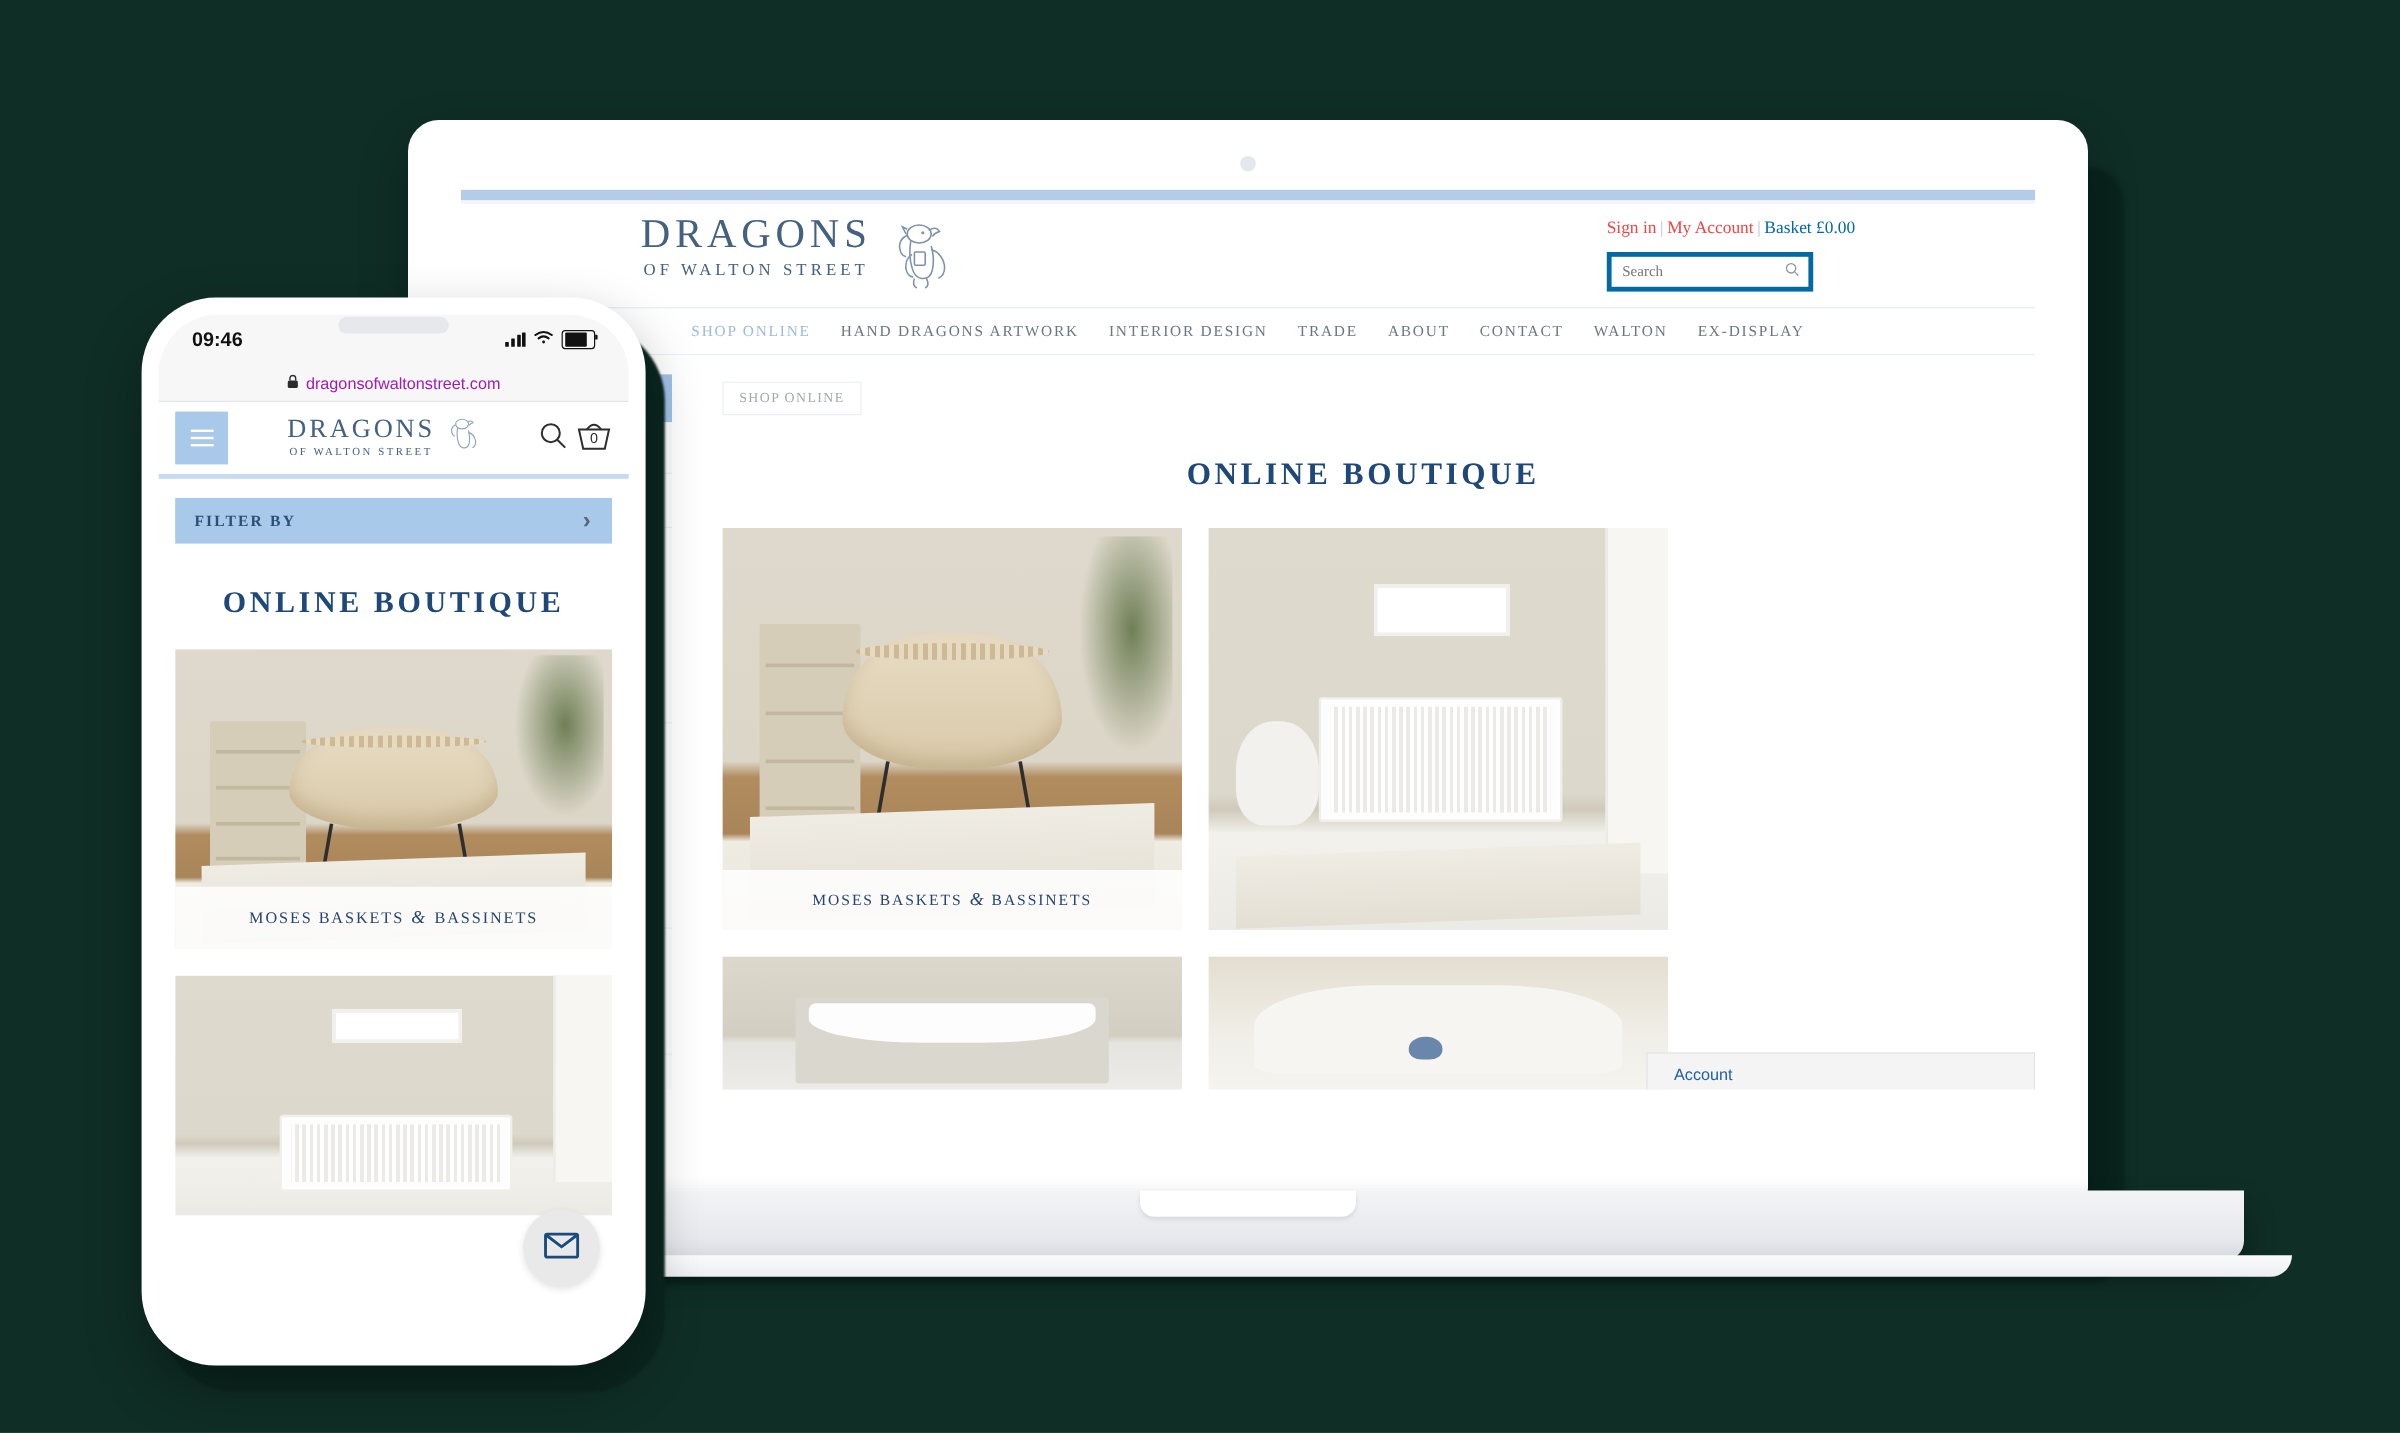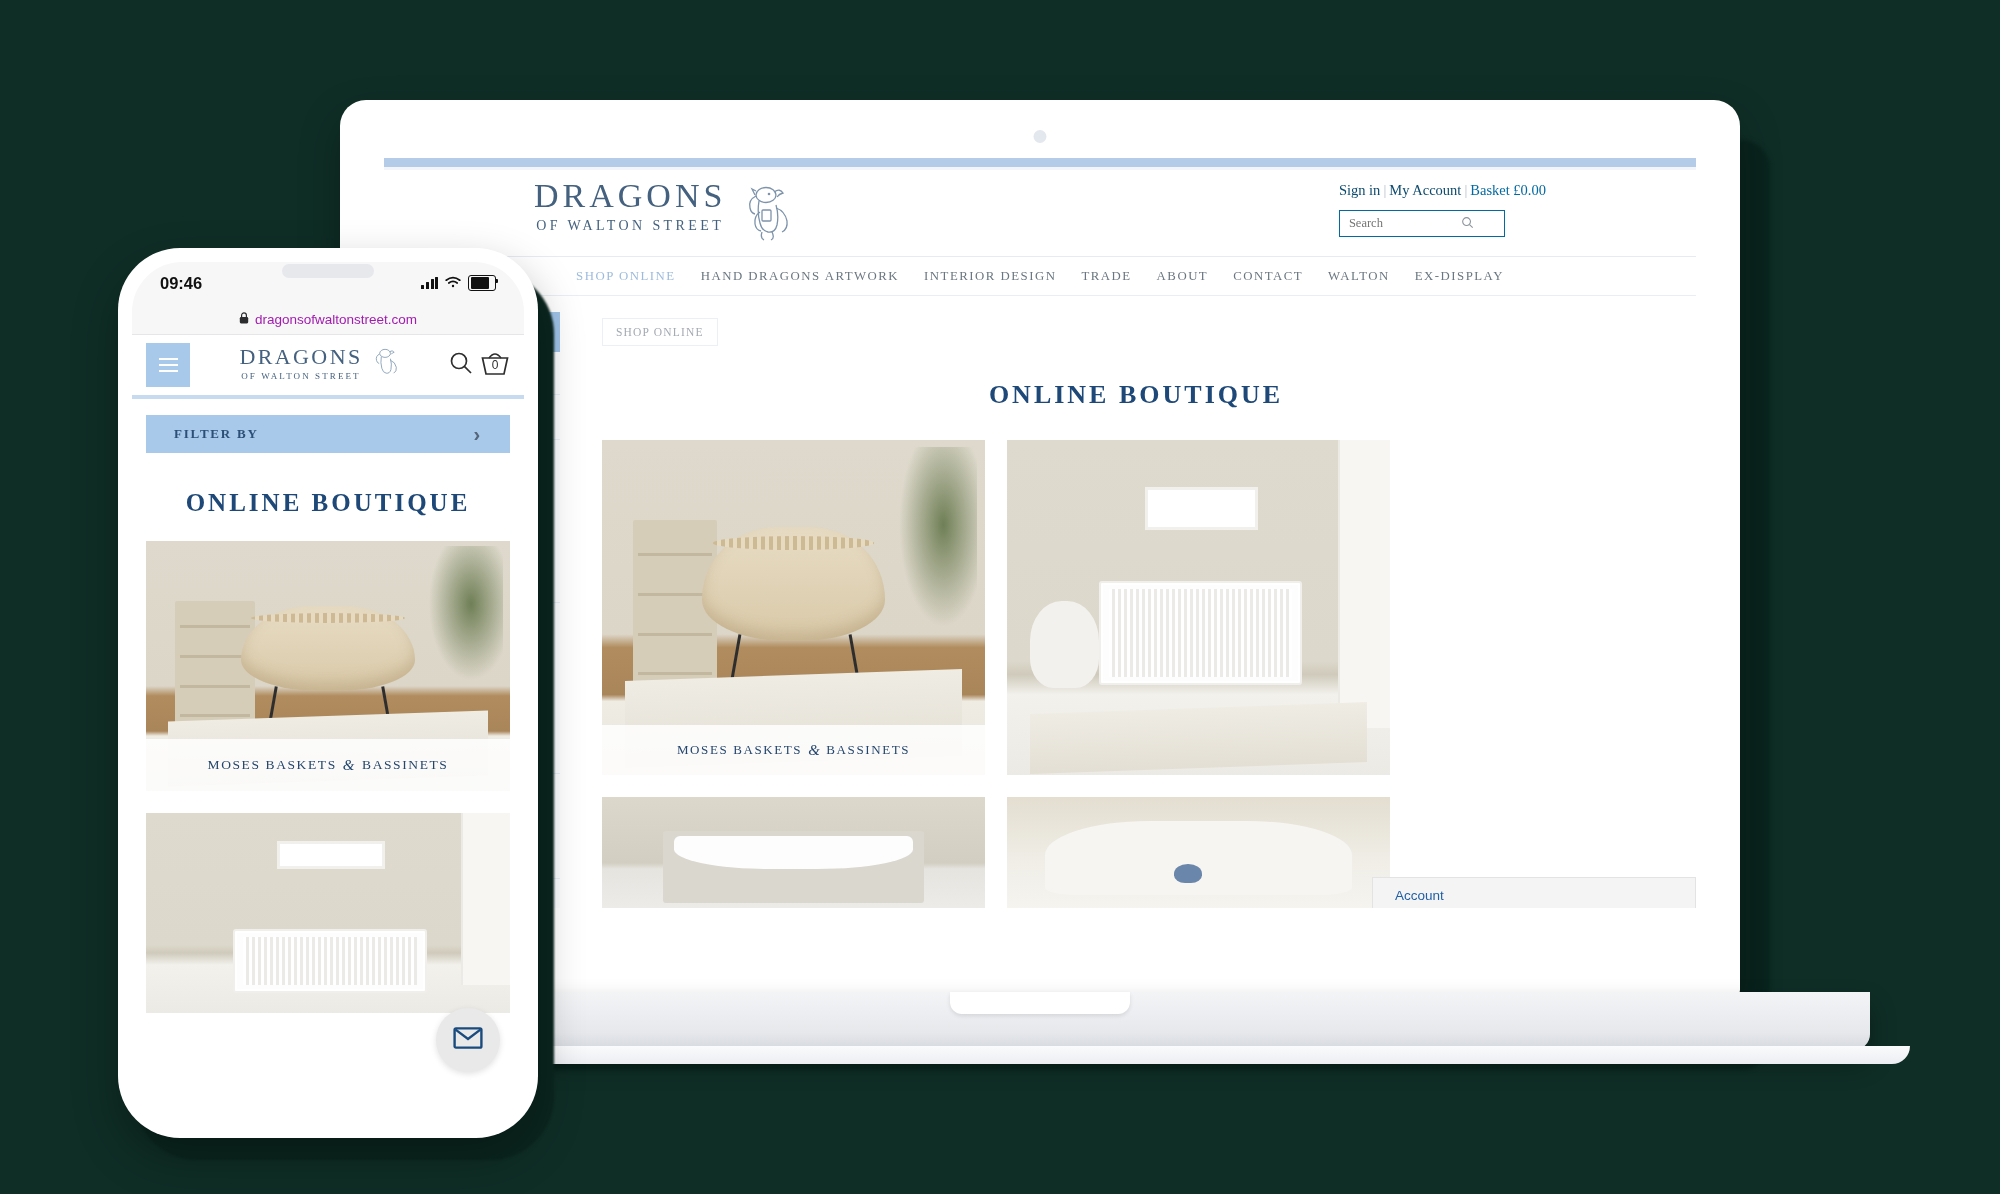--- a/index.html
+++ b/index.html
@@ -64,24 +64,24 @@
   }
   .logo-sub{
     font-family:"Liberation Serif",serif;font-size:14px;letter-spacing:3.4px;
     color:#44617f;margin-top:4px;
   }
   .logo-dragon{margin-top:4px;}
   .acct{position:absolute;right:150px;top:12px;text-align:right;}
   .acct-row{font-family:"Liberation Serif",serif;font-size:14.5px;color:#3a4a5c;white-space:nowrap;}
   .acct-row .sep{color:#b9c2cc;margin:0 3px;}
   .acct-row .muted{color:#0369a1;}
-  .acct-row a{color:#0c4a6e;text-decoration:none;}
+  .acct-row a{color:#ef4444;text-decoration:none;}
   .searchbox{
-    margin-top:11px;width:150px;height:25px;border:1px solid #0369a1;background:#fff;
-    display:flex;align-items:center;justify-content:flex-start;padding:0 7px;
+    margin-top:11px;width:150px;height:25px;border:4px solid #0369a1;background:#fff;
+    display:flex;align-items:center;justify-content:space-between;padding:0 7px;
   }
   .searchbox input{
     border:0;outline:0;font-family:"Liberation Serif",serif;font-size:12.5px;color:#8d959e;
     width:110px;background:transparent;
   }
   .site-navbar{border-top:1px solid #e5ebf2;border-bottom:1px solid #e9eef4;height:38px;}
   .site-nav{display:flex;justify-content:center;align-items:center;gap:25px;height:38px;}
   .site-nav a{
     font-family:"Liberation Serif",serif;font-size:12.8px;letter-spacing:1.5px;
     color:#6a7681;text-decoration:none;white-space:nowrap;
@@ -205,21 +205,21 @@
   .burger{width:44px;height:44px;background:#a8c9e9;display:flex;flex-direction:column;
     align-items:center;justify-content:center;gap:4px;}
   .burger i{width:19px;height:2px;background:#fff;}
   .ph-logo{flex:1;display:flex;align-items:flex-start;justify-content:center;gap:6px;}
   .ph-logo-main{font-size:22px;letter-spacing:2.4px;color:#44617f;line-height:1.05;}
   .ph-logo-sub{font-size:9px;letter-spacing:2.1px;color:#44617f;margin-top:3px;text-align:center;}
   .ph-icons{display:flex;align-items:center;gap:6px;}
   .ph-rule{height:4px;background:#c6daf0;}
   .ph-filter{
     margin:16px 14px 0 14px;height:38px;background:#a8c9e9;display:flex;align-items:center;
-    justify-content:space-between;padding:0 28px;
+    justify-content:space-between;padding:0 16px;
   }
   .ph-filter span{font-size:13px;letter-spacing:1.8px;color:#2c4f77;font-weight:bold;}
   .ph-title{
     text-align:center;margin-top:36px;font-size:25px;letter-spacing:3px;color:#1d4877;
   }
   .ph-card{margin:24px 14px 0 14px;height:250px;position:relative;overflow:hidden;}
   .ph-card2{margin:22px 14px 0 14px;height:200px;position:relative;overflow:hidden;}
   .ph-cap{position:absolute;left:0;right:0;bottom:0;height:52px;background:rgba(255,255,255,.82);
     display:flex;align-items:center;justify-content:center;}
   .ph-cap span{font-size:13.5px;letter-spacing:1.6px;color:#24466e;}

